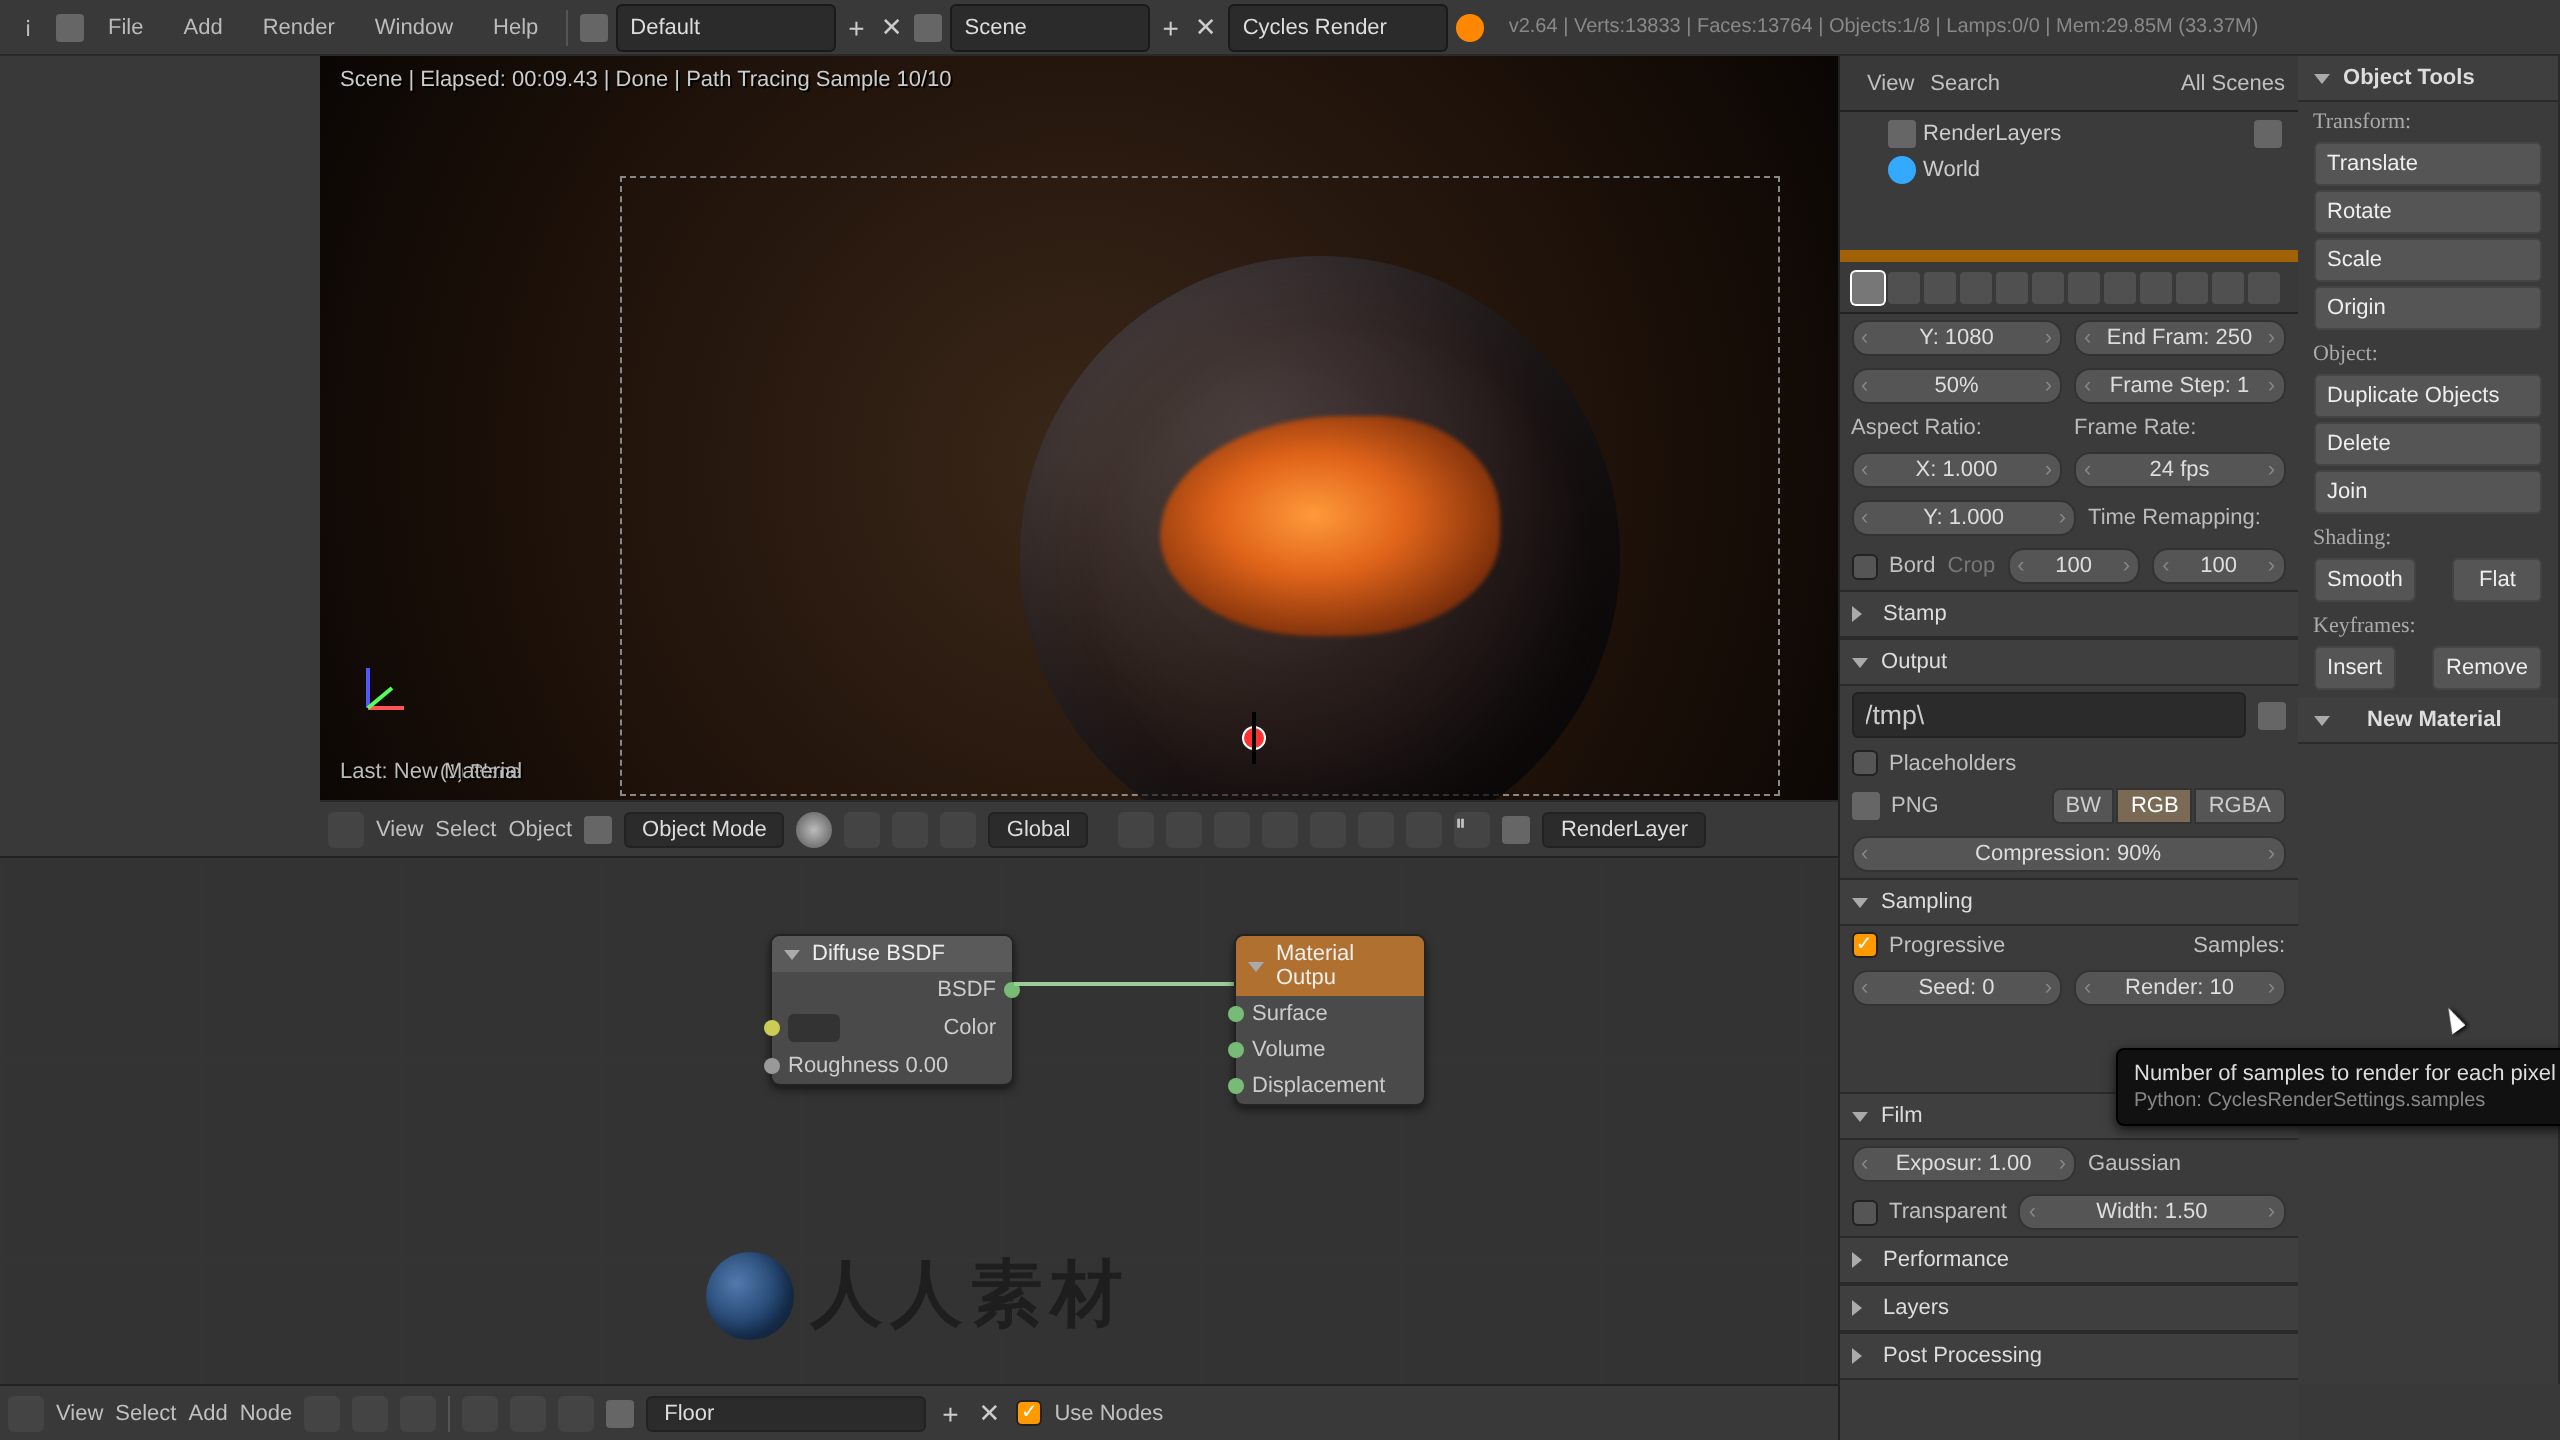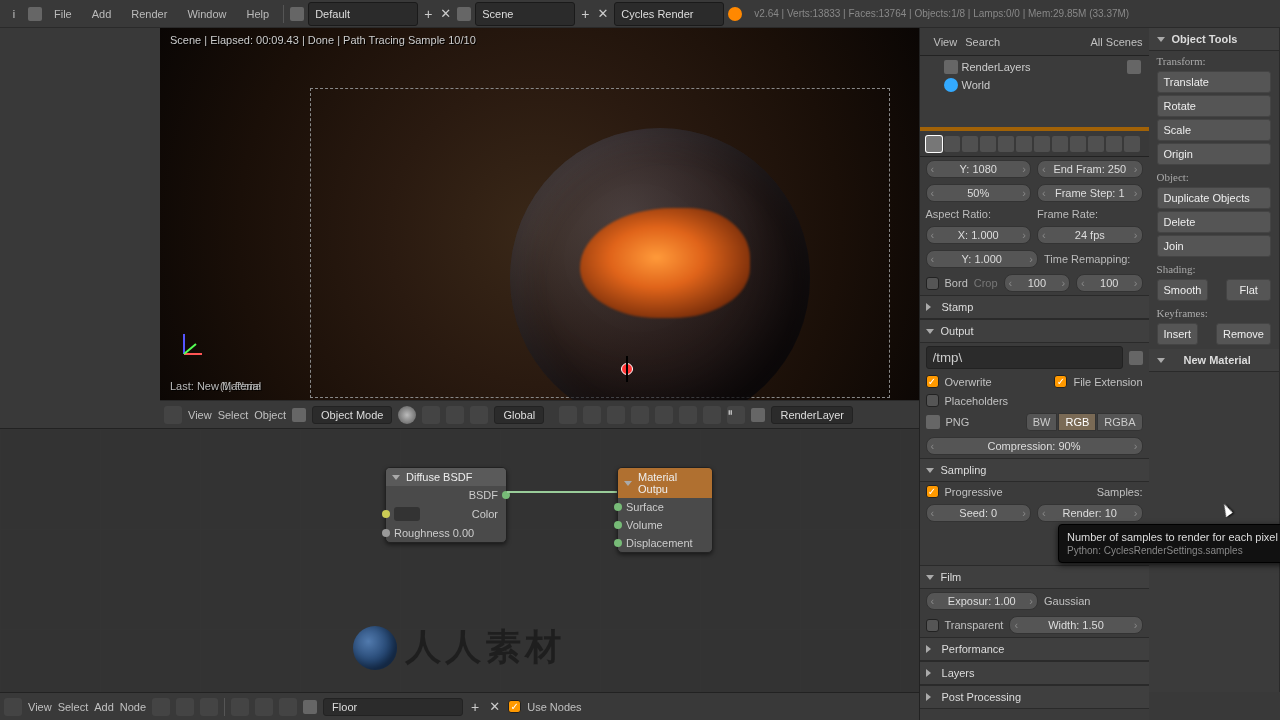--- a/index.html
+++ b/index.html
@@ -61,21 +61,21 @@
 .watermark { position:absolute; left:50%; bottom:20px; transform:translateX(-50%); font-size:36px; font-weight:bold; color:#111; opacity:0.6; letter-spacing:4px; white-space:nowrap; display:flex; align-items:center; gap:8px;}
 .watermark .wm-icon { width:44px; height:44px; border-radius:50%; background:radial-gradient(circle at 35% 35%, #6af, #037 70%); box-shadow:inset -4px -4px 8px rgba(0,0,0,0.4);}
 
 
 .node-header { grid-column:1/3; grid-row:3; height:28px; background:#393939; border-top:1px solid #222; display:flex; align-items:center; padding:0 4px; gap:6px;}
 .node-header .dd { background:#2b2b2b; border:1px solid #222; border-radius:3px; padding:2px 8px; color:#ddd; }
 .node-header .ic { width:18px; height:18px; background:#444; border-radius:3px; }
 
 
 .right-stack { grid-column:3; grid-row:1/4; display:flex; flex-direction:column; background:#3b3b3b; border-left:1px solid #222;}
-.outliner { height:75px; border-bottom:4px solid #a16207; }
+.outliner { height:75px; border-bottom:6px solid #a16207; }
 .outliner-hdr { height:28px; background:#393939; display:flex; align-items:center; padding:0 6px; gap:8px; border-bottom:1px solid #222;}
 .outliner-body { padding:2px 6px; font-size:11px; color:#ccc;}
 .outliner-body .row { padding:2px 2px 2px 18px; display:flex; align-items:center; gap:4px;}
 .props { flex:1; overflow:hidden; }
 .props-hdr { height:26px; background:#393939; display:flex; align-items:center; gap:2px; padding:0 4px; border-bottom:1px solid #222;}
 .props-hdr .tab { width:16px; height:16px; background:#505050; border-radius:2px;}
 .props-hdr .tab.active { background:#777; box-shadow:0 0 0 1px #fff;}
 .props-body { padding:0; overflow-y:auto;}
 .prop-row { display:flex; align-items:center; padding:3px 6px; gap:6px; }
 .numfield { flex:1; background:#555; border:1px solid #333; border-radius:8px; padding:2px 6px; color:#ddd; text-align:center; position:relative;}
@@ -342,27 +342,20 @@
           </div>
         <div class="sect-hdr">
             <span class="tri"></span>
             <span>Output</span>
           </div>
         <div class="prop-row">
             <input class="path-field" value="/tmp\" style="">
             <span class="mini-ic"></span>
           </div>
         <div class="prop-row">
-            <span class="chk on"></span>
-            <span>Overwrite</span>
-            <span style="flex:1"></span>
-            <span class="chk on"></span>
-            <span>File Extension</span>
-          </div>
-        <div class="prop-row">
             <span class="chk"></span>
             <span>Placeholders</span>
           </div>
         <div class="prop-row">
           <span class="mini-ic"></span>
           <div class="dd" style="flex:1">PNG</div>
           <div class="btn-grp">
             <span class="seg">BW</span>
             <span class="seg active">RGB</span>
             <span class="seg">RGBA</span>

